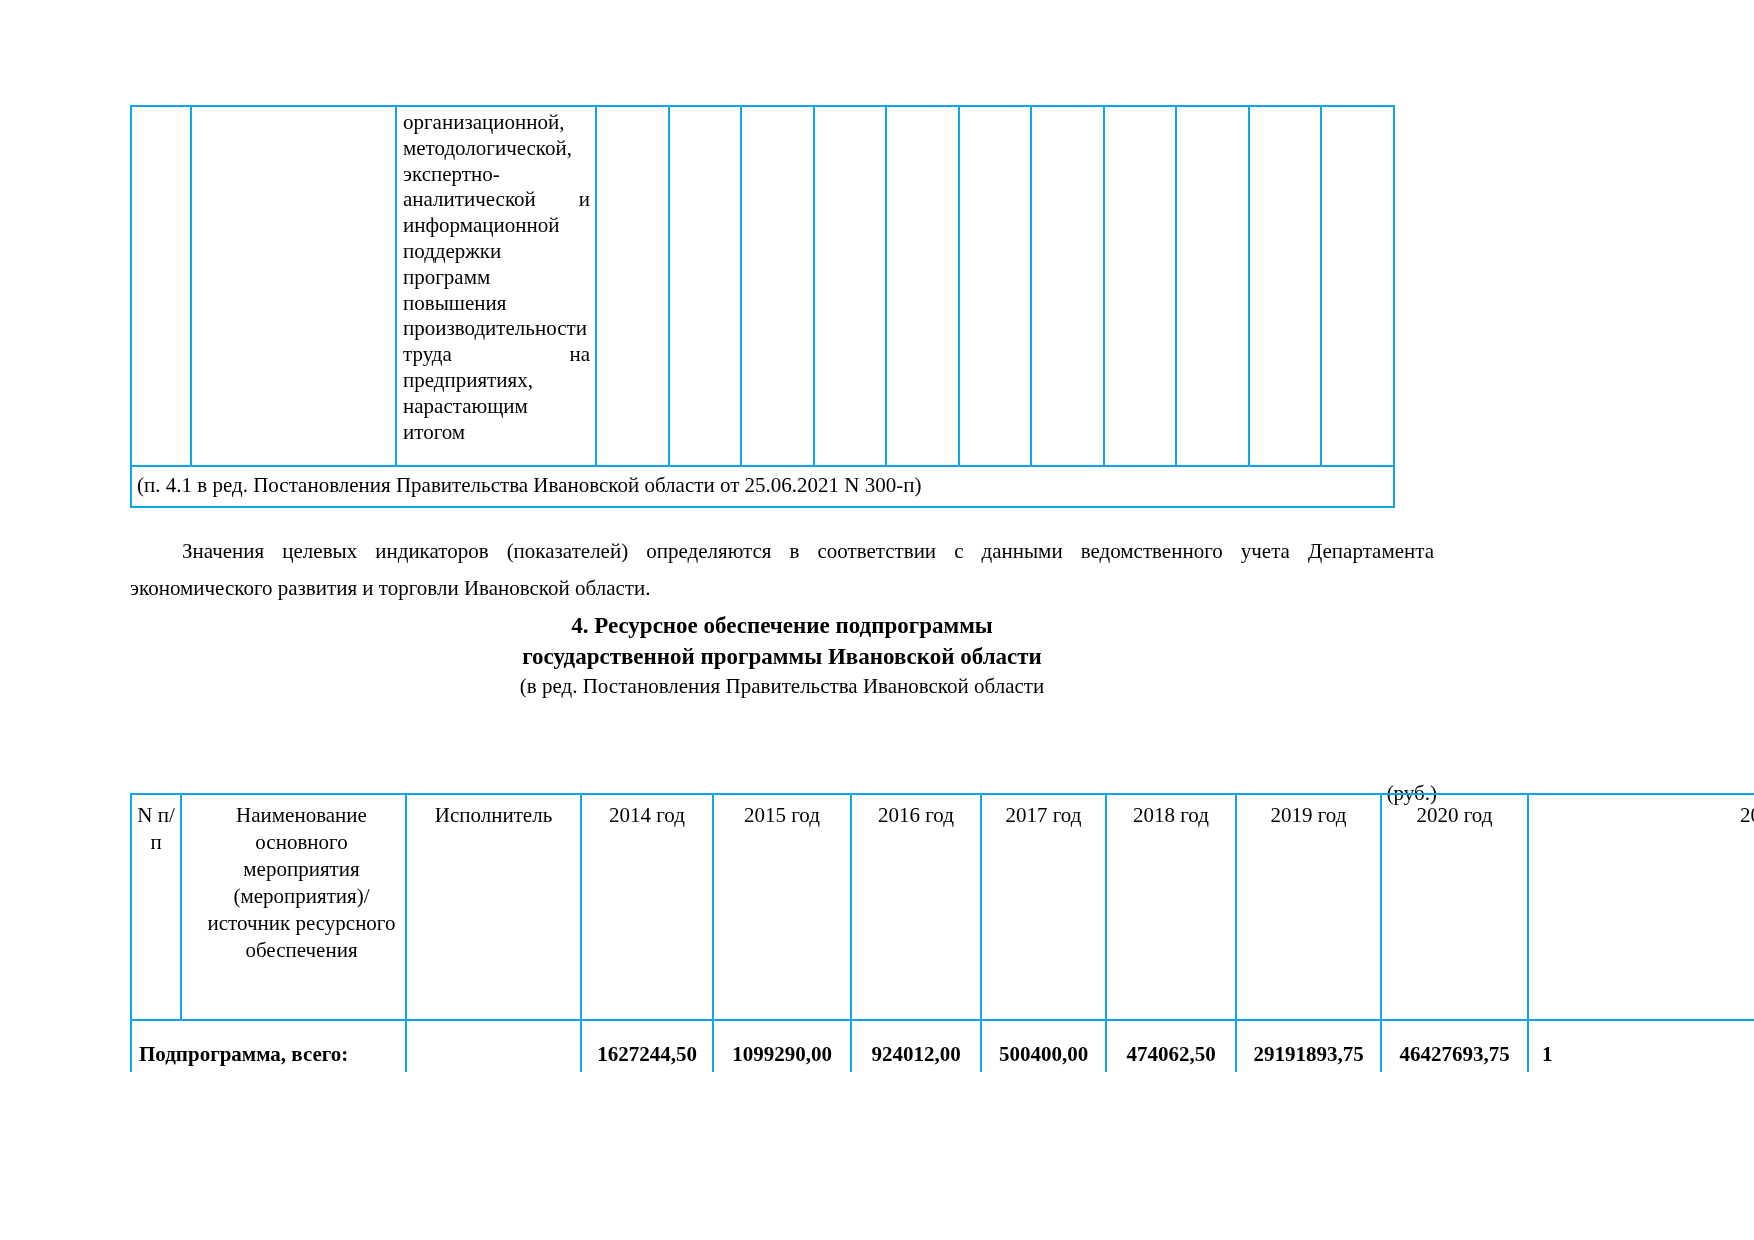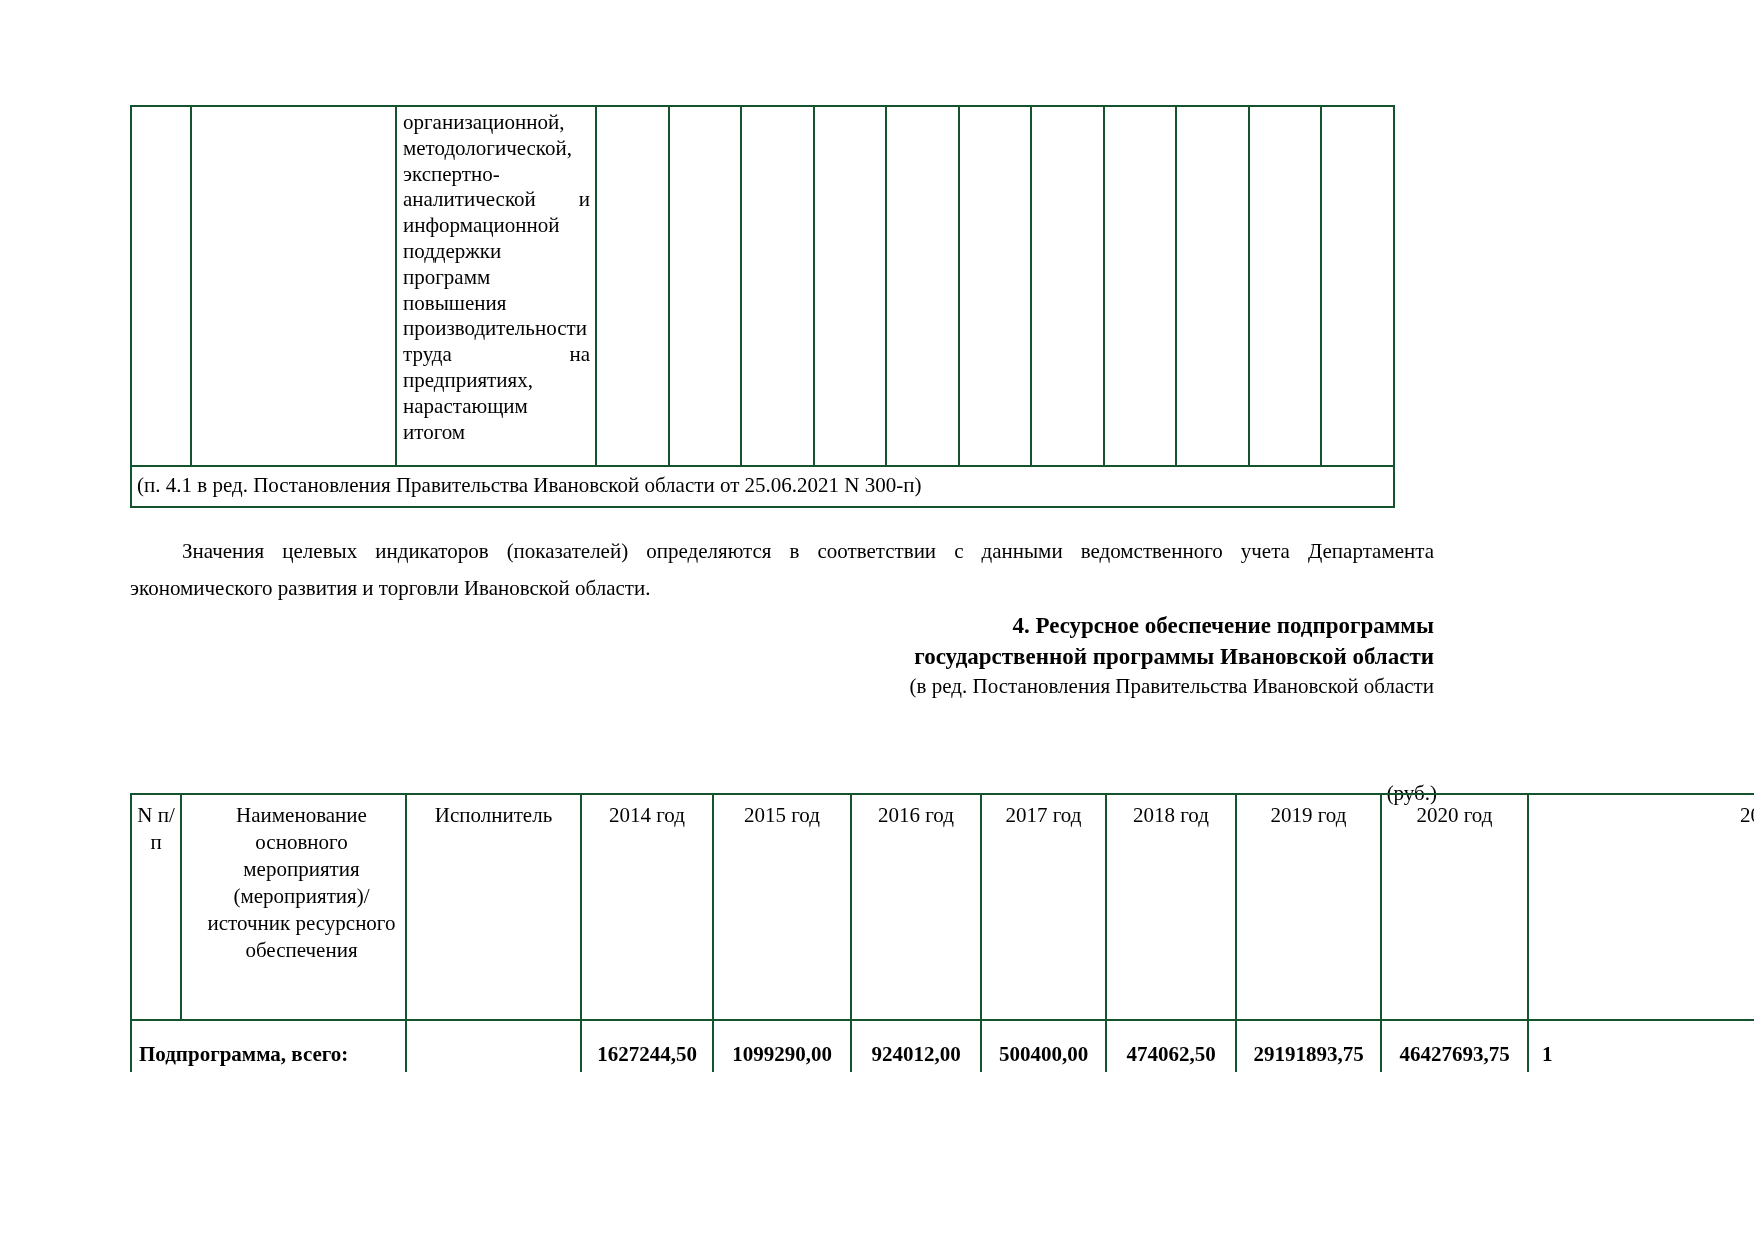--- a/index.html
+++ b/index.html
@@ -2,34 +2,34 @@
 <html><head>
 <meta charset="utf-8">
 <style>
   html,body{margin:0;padding:0;background:#ffffff;}
   .page{
     position:relative;width:1754px;height:1240px;overflow:hidden;
     background:#ffffff;color:#000000;
     font-family:"Liberation Serif","DejaVu Serif",serif;font-size:21px;
   }
   table{border-collapse:collapse;}
-  td{border:2px solid #14532d;vertical-align:top;box-sizing:border-box;}
+  td{border:2px solid #0ea5e9;vertical-align:top;box-sizing:border-box;}
 
   
   .t1{position:absolute;left:130px;top:105px;width:1265px;table-layout:fixed;}
   .t1 .tall td{height:360px;}
   .t1 .txt-cell{text-align:justify;padding:3px 5px 0 6px;line-height:25.8px;}
   .t1 .note-cell{height:41px;padding:6px 4px 0 5px;text-align:left;border-radius:10px;}
 
   
   .intro{
     position:absolute;left:130px;top:533px;width:1304px;
     text-align:justify;text-indent:52px;line-height:37px;
   }
-  .heading{position:absolute;left:130px;top:610px;width:1304px;text-align:right;}
+  .heading{position:absolute;left:130px;top:610px;width:1304px;text-align:center;}
   .heading .b{font-weight:bold;font-size:23px;line-height:31px;}
   .heading .n{font-size:21px;line-height:28px;}
   .rub{position:absolute;left:130px;top:744px;width:1307px;text-align:right;margin-top:37px;}
 
   
   .t2{position:absolute;left:130px;top:793px;width:1897px;table-layout:fixed;}
   .t2 .head td{height:226px;text-align:center;padding-top:7px;line-height:27px;}
   .t2 .head .name-head{padding-left:24px;padding-right:8px;overflow-wrap:break-word;}
   .t2 .data td{height:52px;border-bottom:none;padding-top:21px;font-weight:bold;}
   .t2 .num{text-align:center;}

